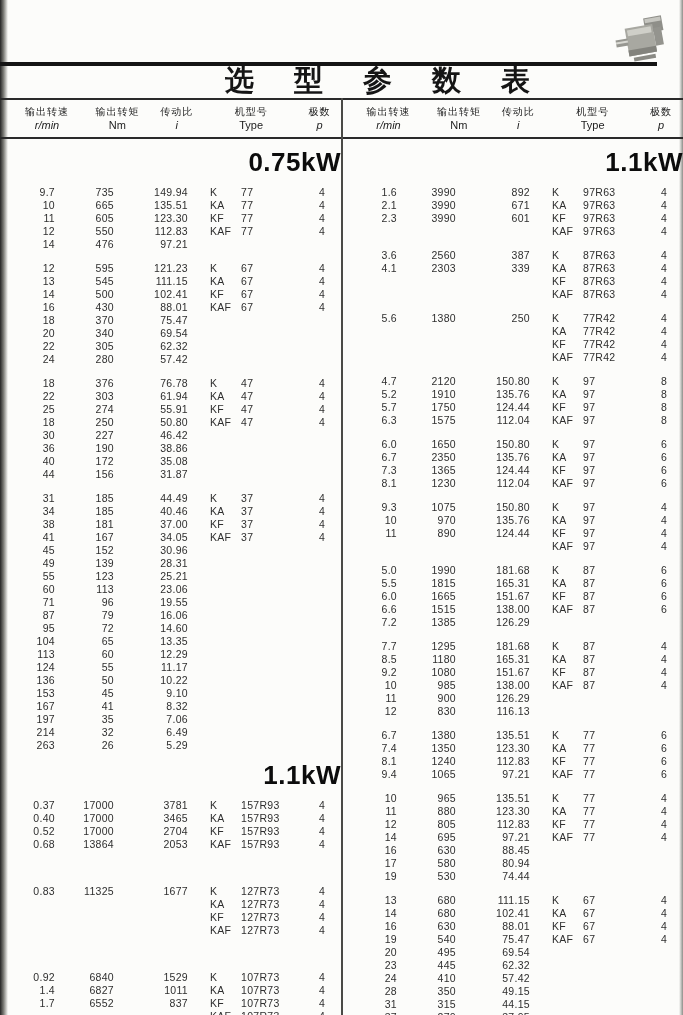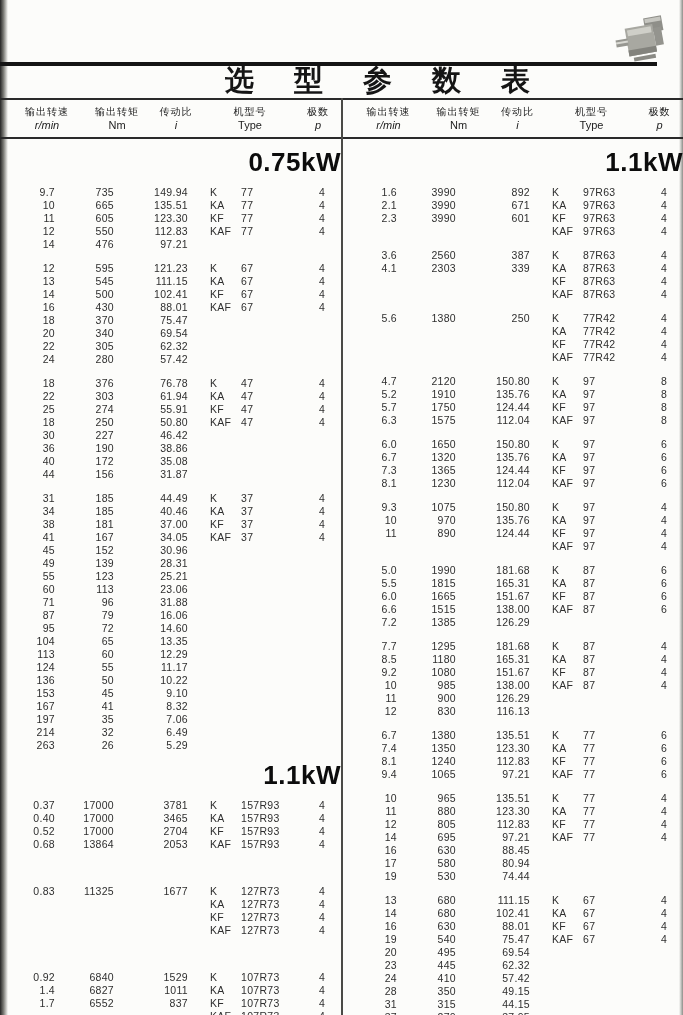--- a/index.html
+++ b/index.html
@@ -16,21 +16,21 @@
   .rule-thick{position:absolute;left:0;top:62px;width:657px;height:4px;background:#141414;}
   .rule-h1{position:absolute;left:0;top:98px;width:683px;height:2px;background:#2a2a2a;}
   .rule-h2{position:absolute;left:0;top:137px;width:683px;height:2px;background:#2a2a2a;}
   .vdivider{position:absolute;left:341px;top:98px;width:2px;height:917px;background:#4a4a46;}
   .page-title{
     position:absolute;top:64px;left:0;width:683px;height:34px;
     text-align:center;font-size:29px;line-height:33px;font-weight:bold;
     letter-spacing:16px;color:#151515;white-space:nowrap;padding-left:44px;
   }
   .header-band{position:absolute;top:100px;left:0;width:683px;height:37px;display:flex;}
-  .header-half{width:341.5px;display:flex;padding-left:8px;box-sizing:border-box;}
+  .header-half{width:341.5px;display:flex;padding-left:8px;box-sizing:border-box;justify-content:space-between;}
   .hcol{display:flex;flex-direction:column;justify-content:center;text-align:center;color:#222;}
   .hcol-0{width:78px}.hcol-1{width:62px}.hcol-2{width:56px}.hcol-3{width:92px}.hcol-4{width:44px}
   .hzh{font-size:10px;letter-spacing:1px;line-height:13px;}
   .hen{font-size:11px;line-height:14px;}
   .hen.it{font-style:italic;}
   .body-col{position:absolute;top:139px;width:341px;}
   .body-col.left{left:0;}
   .body-col.right{left:342px;}
   .section-title{
     font-size:26px;line-height:26px;font-weight:bold;color:#0c0c0c;
@@ -392,21 +392,21 @@
             <div class="c-torque">113</div>
             <div class="c-ratio">23.06</div>
             <div class="c-gap"></div>
             <div class="c-prefix"></div>
             <div class="c-num"></div>
             <div class="c-poles"></div>
           </div>
           <div class="trow">
             <div class="c-speed">71</div>
             <div class="c-torque">96</div>
-            <div class="c-ratio">31.88</div>
+            <div class="c-ratio">19.55</div>
             <div class="c-gap"></div>
             <div class="c-prefix"></div>
             <div class="c-num"></div>
             <div class="c-poles"></div>
           </div>
           <div class="trow">
             <div class="c-speed">87</div>
             <div class="c-torque">79</div>
             <div class="c-ratio">16.06</div>
             <div class="c-gap"></div>
@@ -784,21 +784,21 @@
             <div class="c-speed">6.0</div>
             <div class="c-torque">1650</div>
             <div class="c-ratio">150.80</div>
             <div class="c-gap"></div>
             <div class="c-prefix">K</div>
             <div class="c-num">97</div>
             <div class="c-poles">6</div>
           </div>
           <div class="trow">
             <div class="c-speed">6.7</div>
-            <div class="c-torque">1320</div>
+            <div class="c-torque">2350</div>
             <div class="c-ratio">135.76</div>
             <div class="c-gap"></div>
             <div class="c-prefix">KA</div>
             <div class="c-num">97</div>
             <div class="c-poles">6</div>
           </div>
           <div class="trow">
             <div class="c-speed">7.3</div>
             <div class="c-torque">1365</div>
             <div class="c-ratio">124.44</div>

